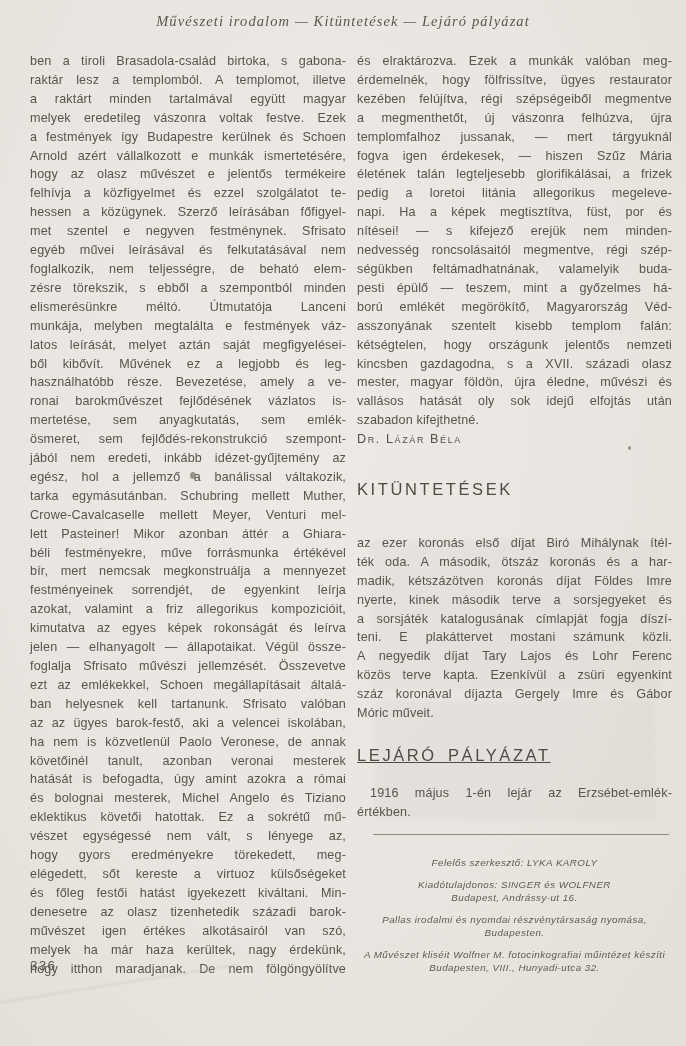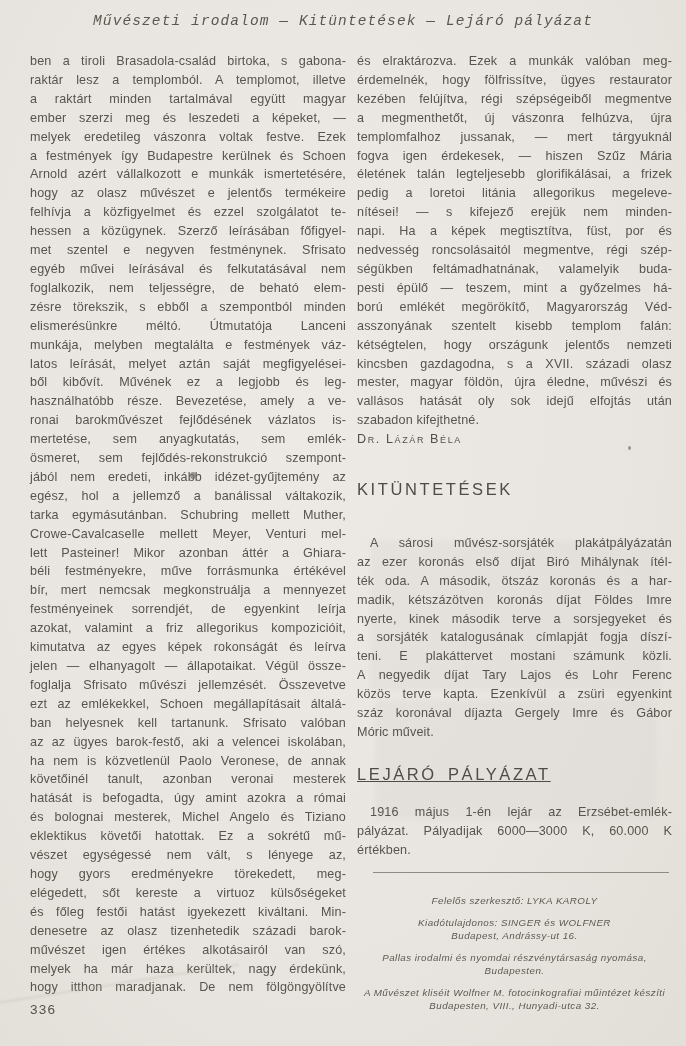--- a/index.html
+++ b/index.html
@@ -5,41 +5,41 @@
   html,body{margin:0;padding:0;background:#d8d5d0;}
   .page{
     position:relative;width:686px;height:1046px;overflow:hidden;
     background:radial-gradient(ellipse at 45% 38%, #edeae5 0%, #e9e6e1 55%, #e2dfd9 100%);
     font-family:"Liberation Sans", sans-serif;
     color:#57534d;
     -webkit-font-smoothing:antialiased;
   }
   .running-head{
     position:absolute;top:13px;left:0;right:0;text-align:center;
-    font-family:Liberation Mono, monospace;font-style:italic;
+    font-family:Liberation Serif, serif;font-style:italic;
     font-size:14.5px;letter-spacing:1.1px;color:#5b5750;
   }
   .col{position:absolute;top:52px;font-size:12.6px;line-height:18.9px;letter-spacing:0.15px;}
   .col-left{left:30px;width:316px;}
   .col-right{left:357px;width:315px;}
   .line{text-align:justify;text-align-last:justify;}
   .line.no-just{text-align-last:left;}
   .line.indent{text-indent:13px;}
   .byline{display:flex;justify-content:space-between;align-items:baseline;flex-direction:column;}
   .byline .name{font-variant:small-caps;letter-spacing:1.6px;color:#524e48;}
   .heading{
     font-size:16.5px;letter-spacing:2.6px;word-spacing:4px;
     font-weight:400;color:#4f4b45;
   }
   .heading-kituntetesek{margin-top:31px;margin-bottom:35px;}
   .heading-lejaro{margin-top:23px;margin-bottom:19px;text-decoration:underline;}
   .rule{border-top:1px solid #8f8a82;margin-top:12px;margin-left:16px;width:296px;height:0;}
   .imprint{margin-top:21px;}
   .footer-group{text-align:center;font-size:9.8px;line-height:13px;letter-spacing:0.45px;color:#5d5952;margin-bottom:9px;font-style:italic;}
-  .page-number{position:absolute;left:30px;top:1002px;font-size:13.5px;letter-spacing:1.2px;color:#55514b;}
+  .page-number{position:absolute;left:30px;top:958px;font-size:13.5px;letter-spacing:1.2px;color:#55514b;}
   .spot{position:absolute;border-radius:50%;background:#7b766e;}
   .spot-1{left:190px;top:472px;width:6px;height:7px;opacity:.75;}
   .spot-2{left:628px;top:446px;width:3px;height:4px;opacity:.7;}
   .smudge{position:absolute;background:rgba(105,100,92,0.045);filter:blur(2px);}
   .smudge-1{left:370px;top:540px;width:290px;height:150px;}
   .smudge-2{left:375px;top:700px;width:280px;height:120px;}
   .crease{
     position:absolute;left:-20px;top:960px;width:260px;height:50px;
     background:linear-gradient(175deg, rgba(255,255,255,0) 46%, rgba(190,185,177,0.25) 50%, rgba(255,255,255,0) 54%);
     transform:rotate(-4deg);
@@ -49,21 +49,20 @@
 <body>
 
 <div class="page">
   <div class="running-head">Művészeti irodalom — Kitüntetések — Lejáró pályázat</div>
 
   <div class="col col-left">
       <div class="para">
         <div class="line">ben a tiroli Brasadola-család birtoka, s gabona-</div>
         <div class="line">raktár lesz a templomból. A templomot, illetve</div>
         <div class="line">a raktárt minden tartalmával együtt magyar</div>
-        <div class="line">ember szerzi meg és leszedeti a képeket, —</div>
         <div class="line">melyek eredetileg vászonra voltak festve. Ezek</div>
         <div class="line">a festmények így Budapestre kerülnek és Schoen</div>
         <div class="line">Arnold azért vállalkozott e munkák ismertetésére,</div>
         <div class="line">hogy az olasz művészet e jelentős termékeire</div>
         <div class="line">felhívja a közfigyelmet és ezzel szolgálatot te-</div>
         <div class="line">hessen a közügynek. Szerző leírásában főfigyel-</div>
         <div class="line">met szentel e negyven festménynek. Sfrisato</div>
         <div class="line">egyéb művei leírásával és felkutatásával nem</div>
         <div class="line">foglalkozik, nem teljességre, de beható elem-</div>
         <div class="line">zésre törekszik, s ebből a szempontból minden</div>
@@ -108,54 +107,52 @@
   <div class="col col-right">
       <div class="para">
         <div class="line">és elraktározva. Ezek a munkák valóban meg-</div>
         <div class="line">érdemelnék, hogy fölfrissítve, ügyes restaurator</div>
         <div class="line">kezében felújítva, régi szépségeiből megmentve</div>
         <div class="line">a megmenthetőt, új vászonra felhúzva, újra</div>
         <div class="line">templomfalhoz jussanak, — mert tárgyuknál</div>
         <div class="line">fogva igen érdekesek, — hiszen Szűz Mária</div>
         <div class="line">életének talán legteljesebb glorifikálásai, a frizek</div>
         <div class="line">pedig a loretoi litánia allegorikus megeleve-</div>
+        <div class="line">napi. Ha a képek megtisztítva, füst, por és</div>
         <div class="line">nítései! — s kifejező erejük nem minden-</div>
-        <div class="line">napi. Ha a képek megtisztítva, füst, por és</div>
         <div class="line">nedvesség roncsolásaitól megmentve, régi szép-</div>
         <div class="line">ségükben feltámadhatnának, valamelyik buda-</div>
         <div class="line">pesti épülő — teszem, mint a győzelmes há-</div>
         <div class="line">ború emlékét megörökítő, Magyarország Véd-</div>
         <div class="line">asszonyának szentelt kisebb templom falán:</div>
         <div class="line">kétségtelen, hogy országunk jelentős nemzeti</div>
         <div class="line">kincsben gazdagodna, s a XVII. századi olasz</div>
         <div class="line">mester, magyar földön, újra éledne, művészi és</div>
         <div class="line">vallásos hatását oly sok idejű elfojtás után</div>
       </div>
       <div class="byline">
         <span>szabadon kifejthetné.</span>
         <span class="name">Dr. Lázár Béla</span>
       </div>
       <div class="heading heading-kituntetesek">KITÜNTETÉSEK</div>
       <div class="para">
-        <div class="line indent">A sárosi művész-sorsjáték plakátpályázatán</div>
         <div class="line">az ezer koronás első díjat Biró Mihálynak ítél-</div>
         <div class="line">ték oda. A második, ötszáz koronás és a har-</div>
         <div class="line">madik, kétszázötven koronás díjat Földes Imre</div>
         <div class="line">nyerte, kinek második terve a sorsjegyeket és</div>
         <div class="line">a sorsjáték katalogusának címlapját fogja díszí-</div>
         <div class="line">teni. E plakáttervet mostani számunk közli.</div>
         <div class="line">A negyedik díjat Tary Lajos és Lohr Ferenc</div>
         <div class="line">közös terve kapta. Ezenkívül a zsüri egyenkint</div>
         <div class="line">száz koronával díjazta Gergely Imre és Gábor</div>
         <div class="line no-just">Móric műveit.</div>
       </div>
       <div class="heading heading-lejaro">LEJÁRÓ PÁLYÁZAT</div>
       <div class="para">
         <div class="line indent">1916 május 1-én lejár az Erzsébet-emlék-</div>
-        <div class="line">pályázat. Pályadijak 6000—3000 K, 60.000 K</div>
         <div class="line no-just">értékben.</div>
       </div>
       <div class="rule"></div>
       <div class="imprint">
         <div class="footer-group">
           <div>Felelős szerkesztő: LYKA KAROLY</div>
         </div>
         <div class="footer-group">
           <div>Kiadótulajdonos: SINGER és WOLFNER</div>
           <div>Budapest, Andrássy-ut 16.</div>

